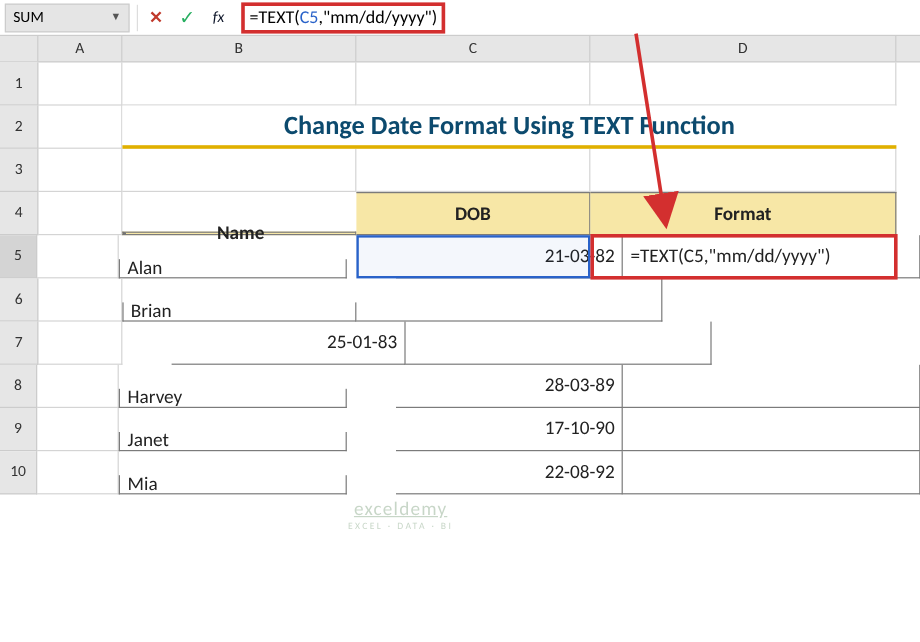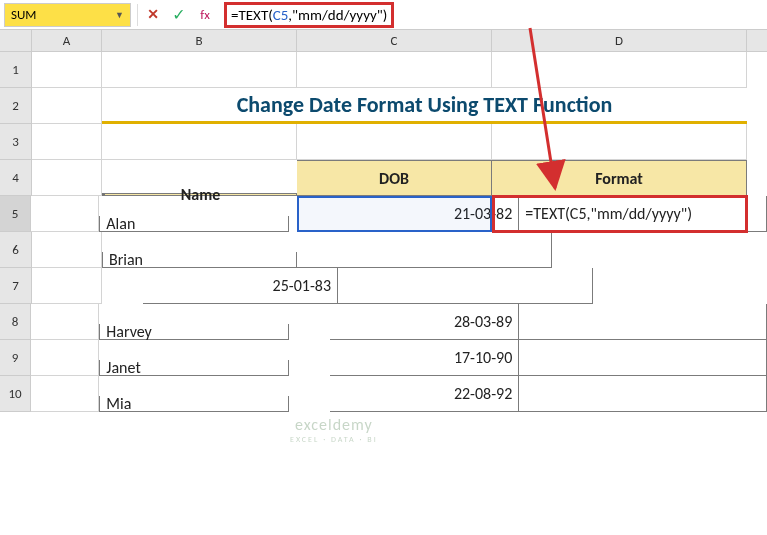--- a/index.html
+++ b/index.html
@@ -1,27 +1,27 @@
 <!DOCTYPE html>
 <html><head>
 <meta charset="utf-8">
 <style>
 * { box-sizing: border-box; margin: 0; padding: 0; }
 body { font-family: Calibri, Arial, sans-serif; font-size: 14px; background: #fff; width: 767px; height: 535px; overflow: hidden; position: relative; }
 
 
 .formula-bar { display: flex; align-items: center; height: 30px; border-bottom: 1px solid #ccc; background: #fff; }
-.name-box { width: 127px; height: 24px; margin: 2px 4px; border: 1px solid #ccc; display: flex; align-items: center; padding: 0 6px; background: #fde047; position: relative; }
+.name-box { width: 104px; height: 24px; margin: 2px 4px; border: 1px solid #ccc; display: flex; align-items: center; padding: 0 6px; background: #e5e5e5; position: relative; }
 .name-box-val { flex: 1; font-size: 13px; }
 .name-box-chev { font-size: 9px; color: #555; }
 .fb-sep { width: 1px; height: 22px; background: #ddd; margin: 0 2px; }
 .fb-btn { width: 26px; height: 24px; display: flex; align-items: center; justify-content: center; color: #555; font-size: 14px; }
 .fb-x { color: #c0392b; font-size: 14px; font-weight: bold; }
 .fb-check { color: #27ae60; font-size: 16px; }
-.fb-fx { font-size: 13px; color: #be185d; }
+.fb-fx { font-style: italic; font-size: 13px; color: #0f172a; }
 .formula-input { flex: 1; padding: 0 8px; font-size: 15px; display: flex; align-items: center; height: 24px; }
 .formula-highlight { border: 3px solid #d32f2f; padding: 1px 4px; margin: -2px; }
 .blue-ref { color: #2962c9; }
 
 
 .col-headers { display: flex; height: 22px; background: #e6e6e6; border-bottom: 1px solid #ccc; }
 .ch { border-right: 1px solid #ccc; display: flex; align-items: center; justify-content: center; font-size: 13px; color: #333; }
 .rowhead-spacer { width: 32px; border-right: 1px solid #ccc; background: #e6e6e6; }
 
 
@@ -50,21 +50,21 @@
 
 .active-blue { position: absolute; border: 2px solid #2962c9; background: rgba(41,98,201,0.05); pointer-events: none; }
 
 .red-box { position: absolute; border: 3px solid #d32f2f; pointer-events: none; }
 
 
 .arrow-svg { position: absolute; pointer-events: none; }
 
 
 .watermark { position: absolute; left: 290px; top: 415px; opacity: 0.3; font-size: 12px; color: #4a7a4a; text-align: center; }
-.watermark .wm1 { font-size: 16px; letter-spacing: 1px; }
+.watermark .wm1 { font-size: 16px; letter-spacing: 1px; text-decoration: underline; }
 .watermark .wm2 { font-size: 8px; letter-spacing: 2px; }
 </style>
 </head>
 <body>
 
 <div class="formula-bar">
   <div class="name-box">
     <span class="name-box-val">SUM</span>
     <span class="name-box-chev">▼</span>
   </div>

